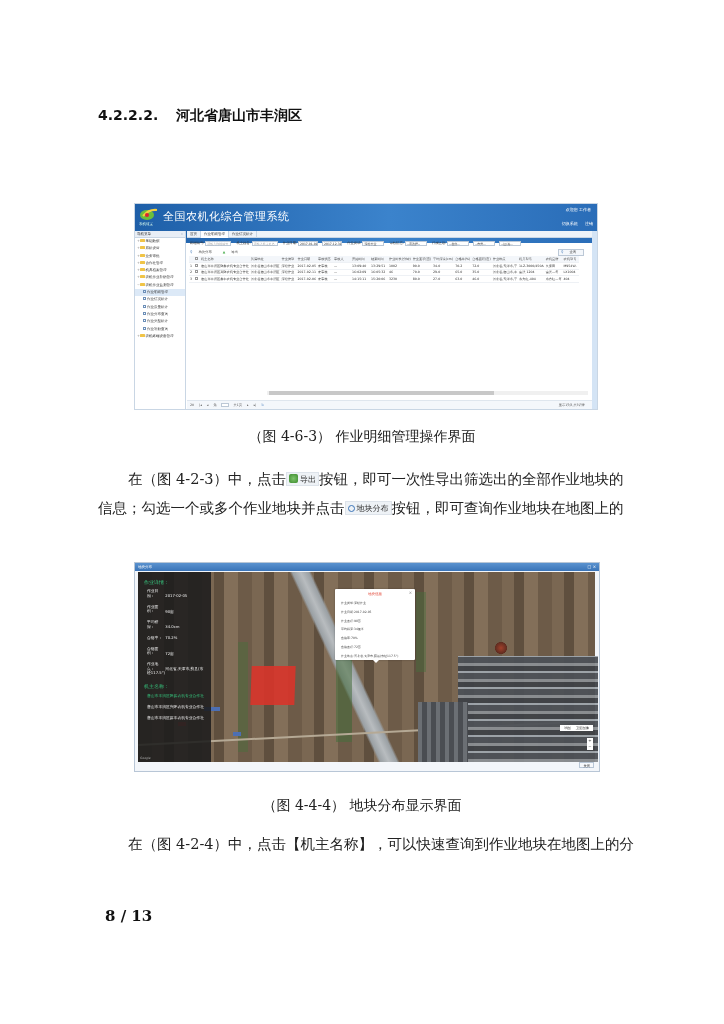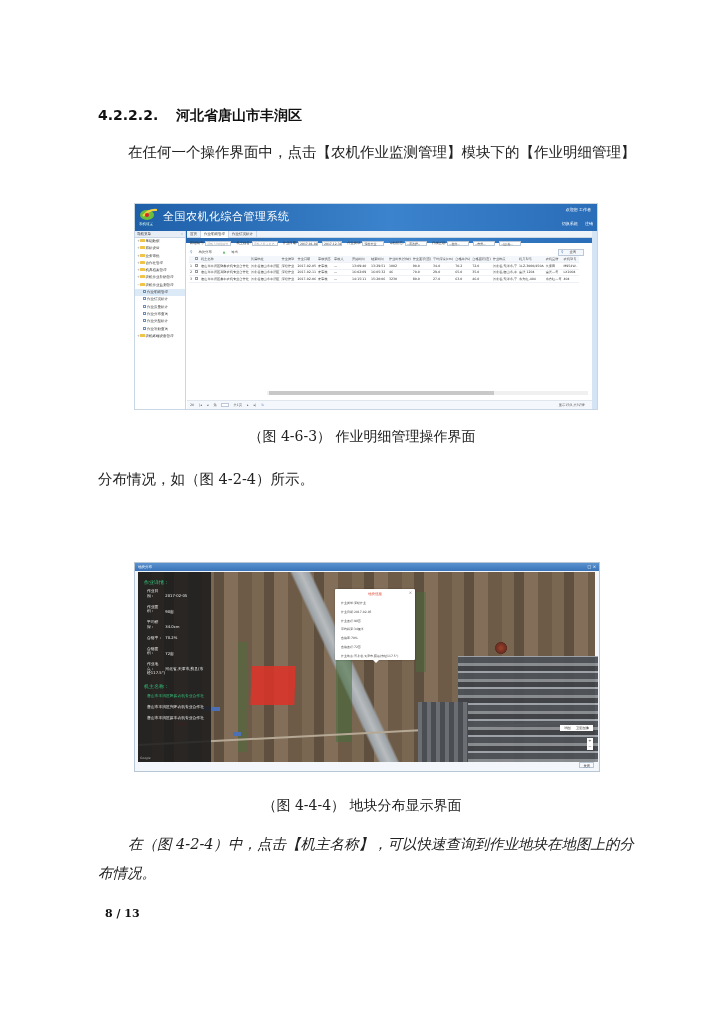--- a/index.html
+++ b/index.html
@@ -6,21 +6,21 @@
   html, body { width: 724px; height: 1024px; background: #ffffff; overflow: hidden; }
   body { position: relative; font-family: "DejaVu Serif", "Liberation Serif", serif; color: #111; }
 
   .heading { position: absolute; left: 98px; top: 107px; font-family: "DejaVu Sans", "Liberation Sans", sans-serif; font-weight: bold; font-size: 14px; color: #111; }
   .heading .num { display: inline-block; width: 78px; }
   .para { position: absolute; left: 98px; width: 540px; font-size: 14.5px; line-height: 29px; color: #222; }
   .para .ind { display: inline-block; width: 30px; }
   .caption { position: absolute; left: 0; width: 724px; text-align: center; font-size: 14px; color: #222; }
   .inline-btn { display: inline-block; font-family: "DejaVu Sans", sans-serif; font-size: 8px; color: #333; background: #eef2f6; border: 1px solid #dde3ea; padding: 0 2px; height: 14px; line-height: 13px; vertical-align: 2px; }
   .inline-btn .ic { display: inline-block; width: 9px; height: 9px; vertical-align: -1px; margin-right: 2px; }
-  .footer { position: absolute; left: 105px; top: 907px; font-family: "DejaVu Serif", serif; font-weight: bold; font-size: 11px; }
+  .footer { position: absolute; left: 105px; top: 907px; font-family: "DejaVu Serif", serif; font-weight: bold; font-size: 15px; }
 
   
   .fig1 { position: absolute; left: 134px; top: 203px; width: 464px; height: 207px; border: 1px solid #c9d6e4; background: #fff; font-family: "DejaVu Sans", sans-serif; overflow: hidden; }
   .fig1 .banner { height: 39px; background: linear-gradient(90deg, #1e5fa8 0%, #3b83cc 55%, #2a6db8 100%); position: relative; }
   .fig1 .logo { position: absolute; left: 4px; top: 3px; width: 20px; height: 14px; }
   .fig1 .logo-sub { position: absolute; left: 4px; top: 18px; font-size: 3.5px; color: #dfe; }
   .fig1 .app-title { position: absolute; left: 28px; top: 5px; font-size: 11px; color: #fff; letter-spacing: 0.5px; }
   .fig1 .user { position: absolute; right: 6px; top: 3px; font-size: 4px; color: #fff; }
   .fig1 .toplinks { position: absolute; right: 4px; top: 17px; font-size: 4px; color: #fff; }
   .fig1 .toplinks span { margin-left: 6px; }
@@ -100,21 +100,20 @@
   .fig2 .closebtn { position: absolute; right: 5px; bottom: 3px; height: 6px; line-height: 6px; padding: 0 3px; border: 0.5px solid #b8c6d6; background: #f6f8fb; font-size: 3.3px; color: #333; }
 </style>
 </head>
 <body>
 
 <div class="heading">
   <span class="num">4.2.2.2.</span><span>河北省唐山市丰润区</span>
 </div>
 
 <div class="para" style="top:138px;">
-  <div><span class="ind"></span><span>在任何一个操作界面中，点击【农机作业监测管理】模块下的【作业明细管理】</span></div>
 </div>
 
 <div class="fig1">
   <div class="banner">
     <svg class="logo" viewBox="0 0 20 14">
       <ellipse cx="8" cy="8" rx="7" ry="5" fill="#6cbf3a"></ellipse>
       <path d="M4 9 Q10 2 18 3" stroke="#f4d03f" stroke-width="2" fill="none"></path>
       <circle cx="8" cy="8" r="2" fill="#d23"></circle>
     </svg>
     <span class="logo-sub">农机通宝</span>
@@ -289,21 +288,22 @@
       <span style="color:#3a74b8">↻</span>
       <span class="info">显示1到3,共3记录</span>
     </div>
   </div>
   <div class="vscroll"></div>
 </div>
 
 <div class="caption" style="top:428px;">（图 4-6-3） 作业明细管理操作界面</div>
 
 <div class="para" style="top:465px;">
-  <div><span>分布情况，如（图 4-2-4）所示。</span></div>
+  <div><span class="ind"></span><span>在（图 4-2-3）中，点击</span><span class="inline-btn"><span class="ic" style="background:radial-gradient(circle,#7dc36b,#3b8a2c);border-radius:2px"></span><span>导出</span></span><span>按钮，即可一次性导出筛选出的全部作业地块的</span></div>
+  <div><span>信息；勾选一个或多个作业地块并点击</span><span class="inline-btn"><span class="ic" style="border:1.5px solid #3a74b8;border-radius:50%;width:7px;height:7px"></span><span>地块分布</span></span><span>按钮，即可查询作业地块在地图上的</span></div>
 </div>
 
 <div class="fig2">
   <div class="dlg-title">
     <span>地块分布</span>
     <span class="dlg-ctrls">□ ×</span>
   </div>
   <div class="map">
     <div class="fieldstrip1"></div>
       <div class="fieldstrip2"></div>
@@ -349,18 +349,17 @@
   </div>
   <div class="zoomctl">
     <div>+</div>
     <div>−</div>
   </div>
   <div class="closebtn">关闭</div>
 </div>
 
 <div class="caption" style="top:797px;">（图 4-4-4） 地块分布显示界面</div>
 
-<div class="para" style="top:830px;font-style:italic;">
+<div class="para" style="top:830px;">
   <div><span class="ind"></span><span>在（图 4-2-4）中，点击【机主名称】，可以快速查询到作业地块在地图上的分</span></div>
-  <div><span>布情况。</span></div>
 </div>
 
 <div class="footer">8 / 13</div>
 
 </body></html>

